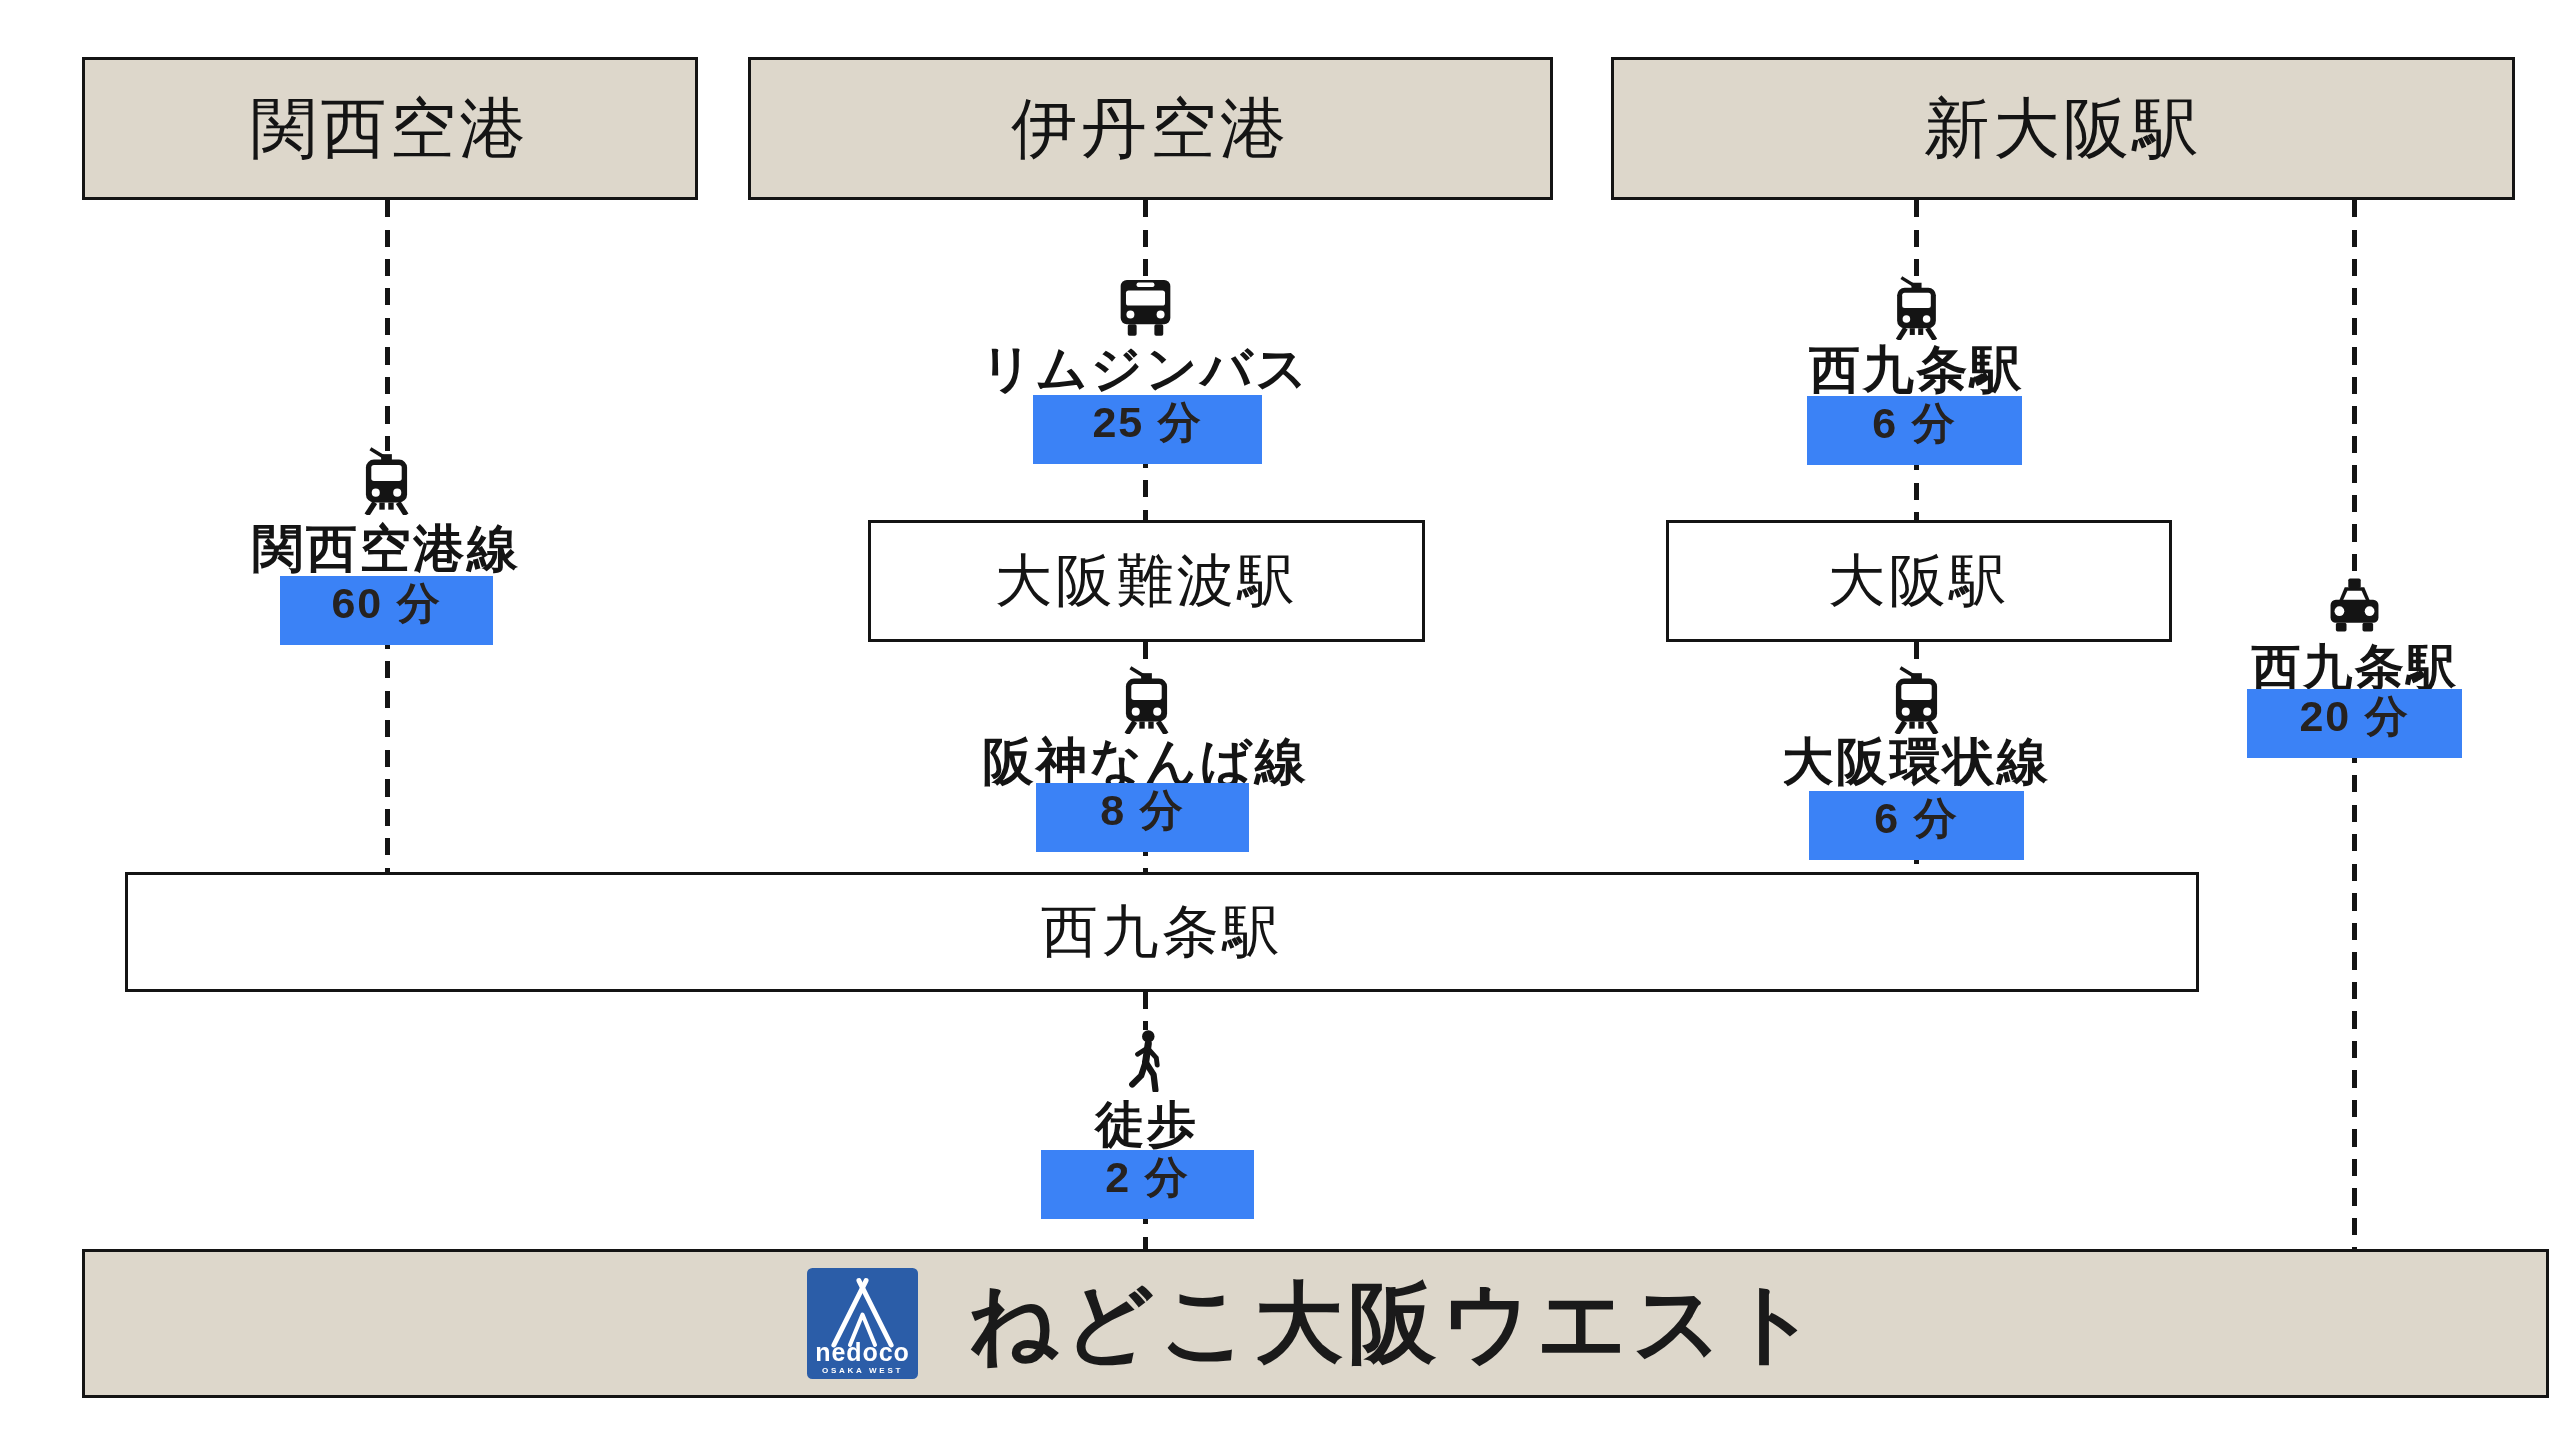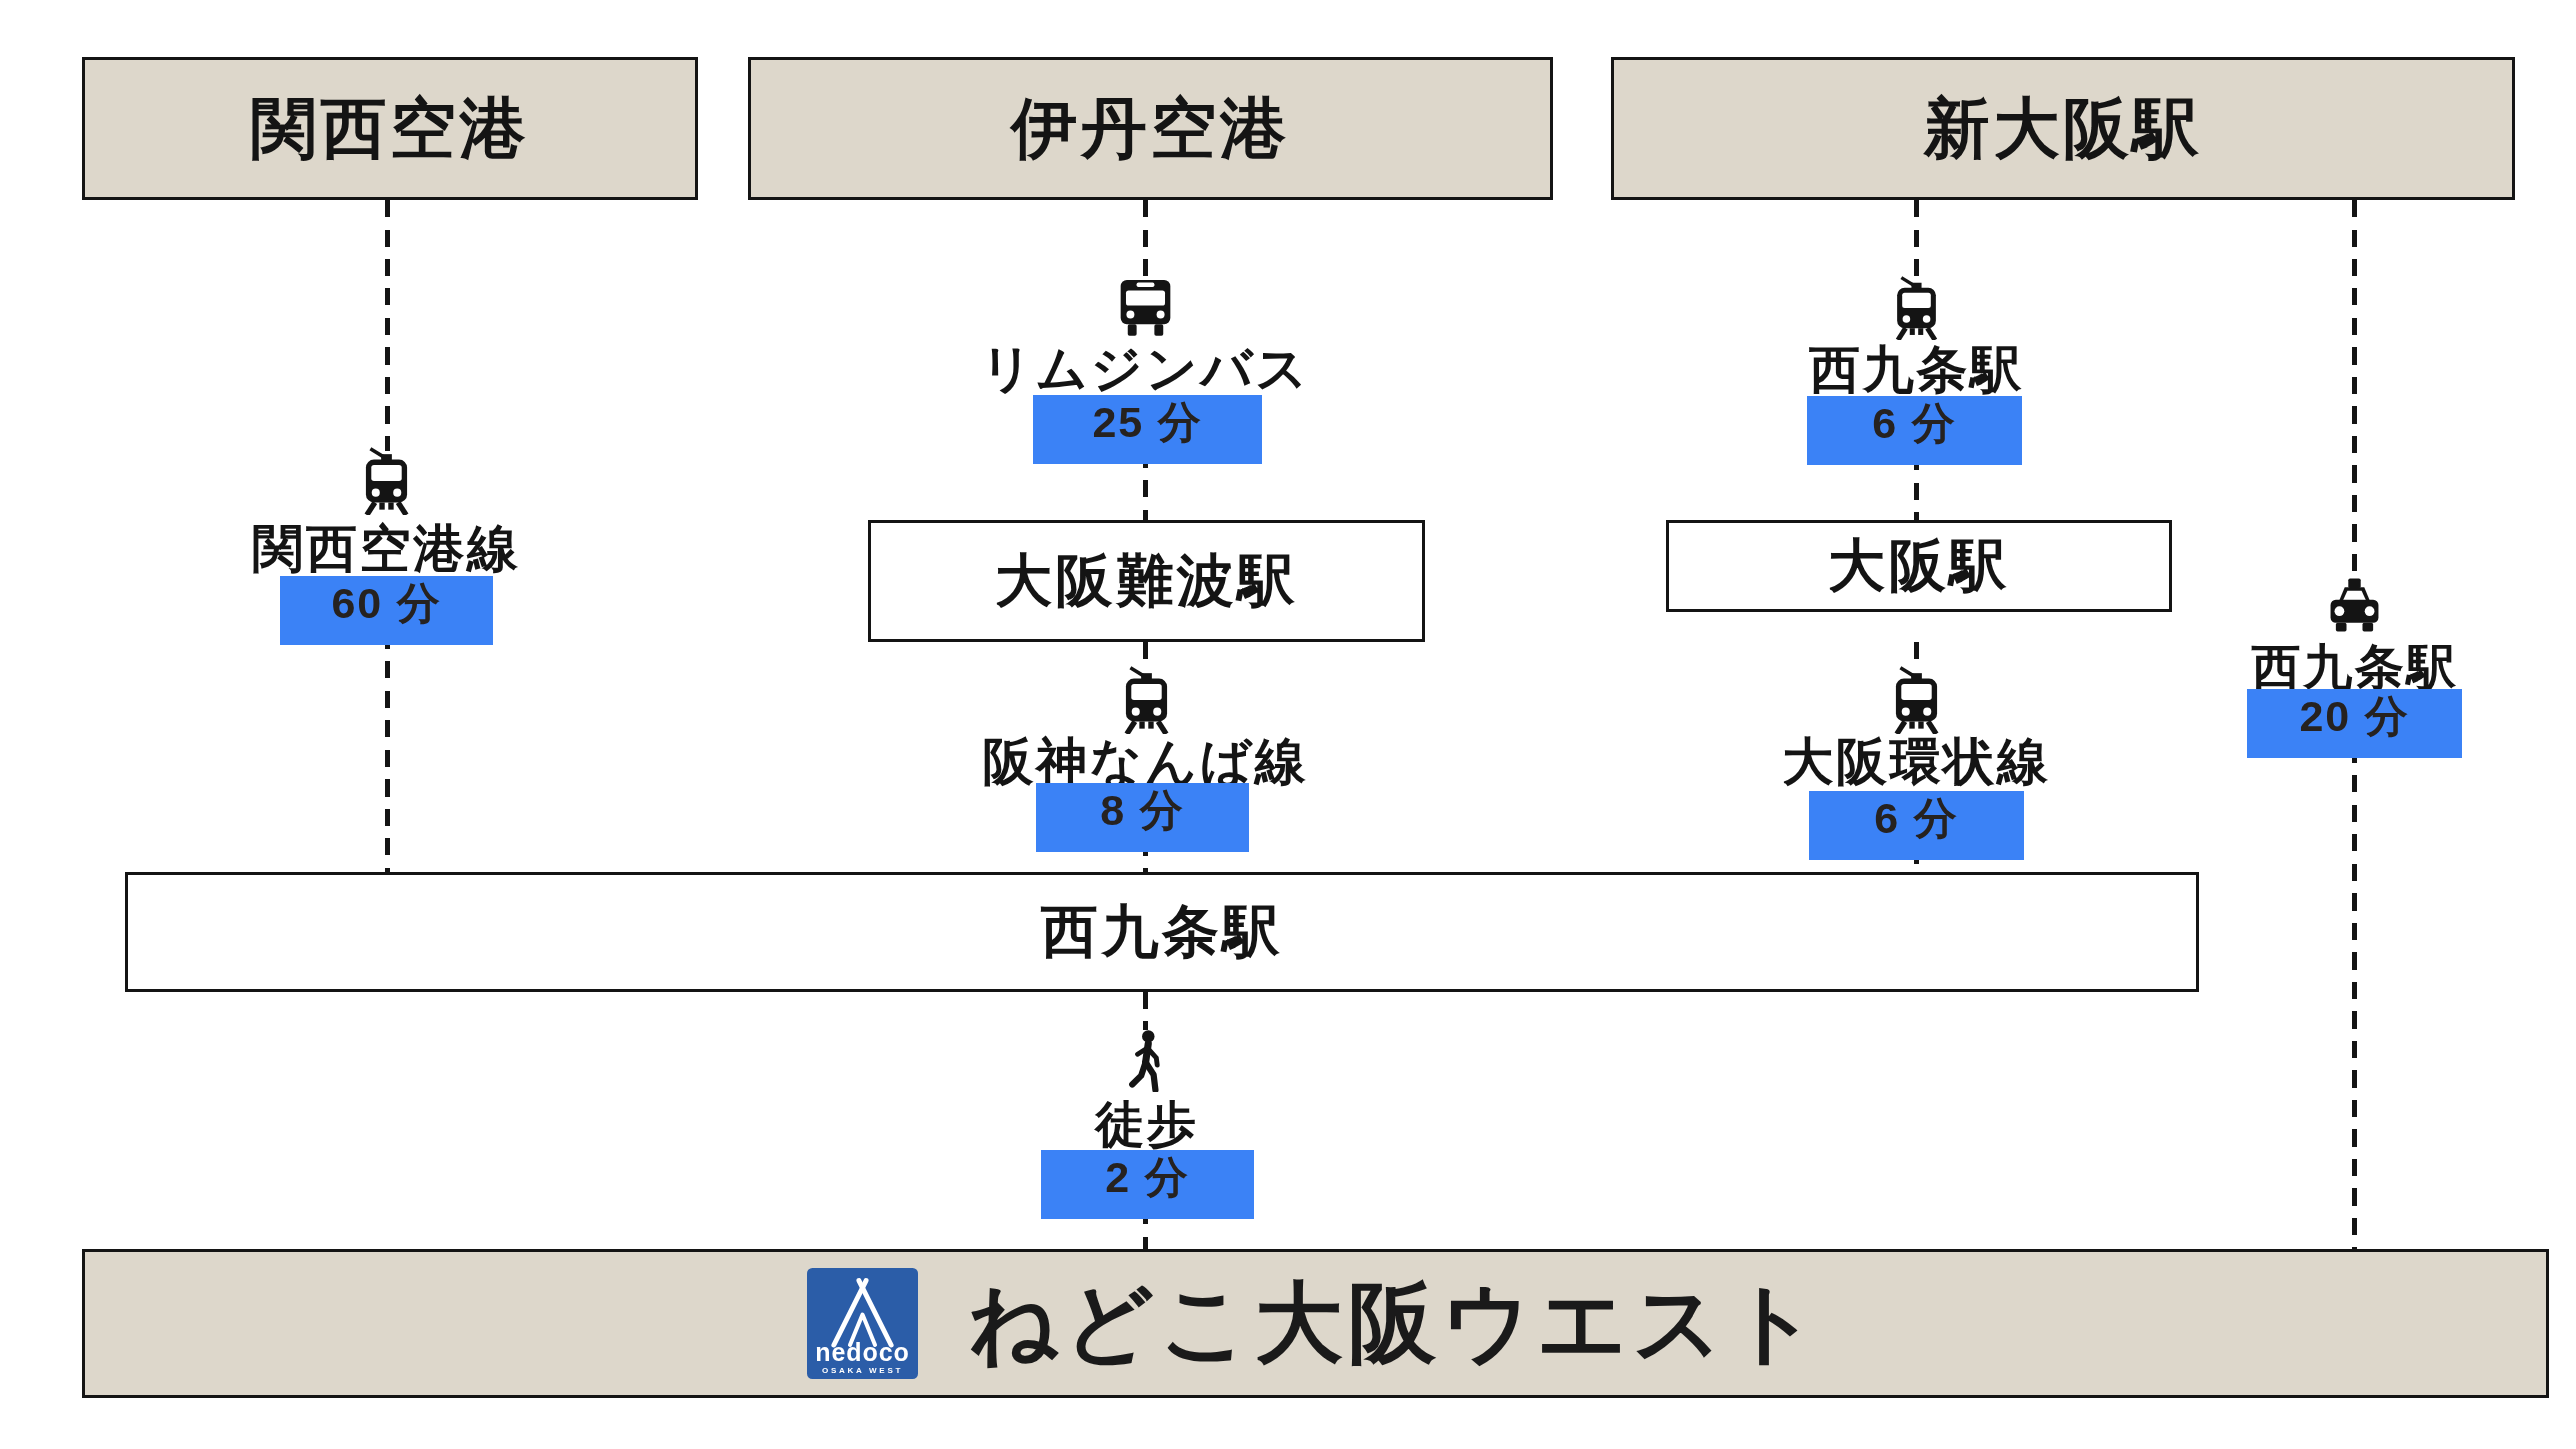--- a/index.html
+++ b/index.html
@@ -4,21 +4,21 @@
 <style>
   html,body{margin:0;padding:0;background:#ffffff;}
   body{width:2576px;height:1450px;overflow:hidden;
        font-family:"Liberation Sans","DejaVu Sans",sans-serif;}
   .canvas{position:relative;width:2576px;height:1450px;background:#ffffff;}
 
   .box{position:absolute;box-sizing:border-box;border:3.6px solid #141414;
        display:flex;align-items:center;justify-content:center;}
   .box.tinted{background:#ddd7cb;}
   .box.plain{background:#ffffff;}
-  .box-label{font-weight:700;color:#141414;letter-spacing:3.6px;white-space:nowrap;}
+  .box-label{font-weight:400;color:#141414;letter-spacing:3.6px;white-space:nowrap;}
   .origin .box-label{font-size:66px;}
   .station .box-label{font-size:57px;}
 
   .vline{position:absolute;width:4.5px;
          background:repeating-linear-gradient(to bottom,#141414 0 17px,transparent 17px 29.5px);}
 
   .route-label{position:absolute;text-align:center;font-weight:800;color:#141414;
                font-size:51px;letter-spacing:2.7px;white-space:nowrap;}
   .badge{position:absolute;height:69px;line-height:55px;background:#3b82f6;
          text-align:center;font-weight:800;font-size:43px;color:#262220;
@@ -115,21 +115,21 @@
     <circle cx="14" cy="51" r="4.5" fill="#ffffff"></circle>
     <circle cx="38" cy="51" r="4.5" fill="#ffffff"></circle>
     <path d="M13 62 L4 76" stroke="#141414" stroke-width="6" fill="none"></path>
     <path d="M39 62 L48 76" stroke="#141414" stroke-width="6" fill="none"></path>
     <rect x="18" y="62" width="6" height="8" fill="#141414"></rect>
     <rect x="28" y="62" width="6" height="8" fill="#141414"></rect>
   </svg>
   <div class="route-label" style="left:1693px;top:336px;width:447px;">西九条駅</div>
   <div class="badge" style="left:1807px;top:396px;width:215px;">6 分</div>
 
-  <div class="box plain station" style="left:1666px;top:520px;width:506px;height:92px;">
+  <div class="box plain station" style="left:1666px;top:520px;width:506px;height:122px;">
     <span class="box-label">大阪駅</span>
   </div>
 
   <svg class="icon" style="left:1893px;top:666px;" width="47" height="68" viewBox="0 0 52 76">
     <path d="M8 2 L26 13" stroke="#141414" stroke-width="4" fill="none"></path>
     <rect x="20" y="8" width="12" height="8" fill="#141414"></rect>
     <rect x="3" y="14" width="46" height="48" rx="9" fill="#141414"></rect>
     <rect x="9" y="20" width="34" height="18" rx="3" fill="#ffffff"></rect>
     <circle cx="14" cy="51" r="4.5" fill="#ffffff"></circle>
     <circle cx="38" cy="51" r="4.5" fill="#ffffff"></circle>

